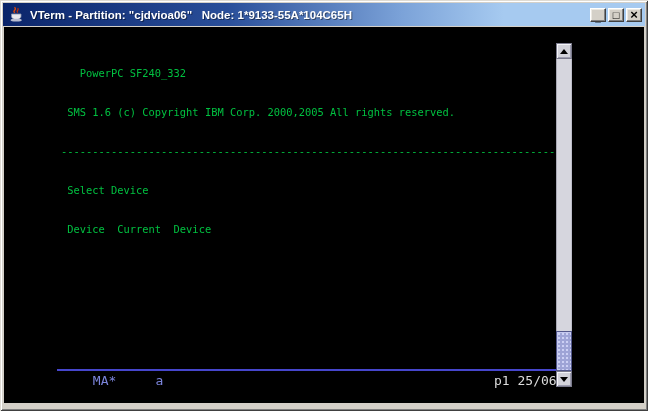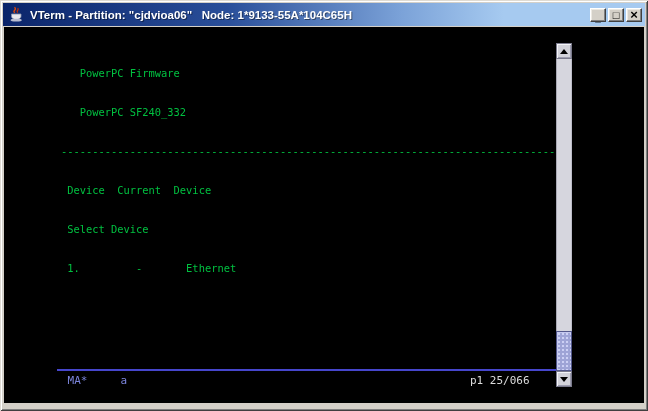--- a/index.html
+++ b/index.html
@@ -51,21 +51,21 @@
   }
   .trow { height: 13px; }
 
   .blue-sep {
     position: absolute; left: 53px; top: 342px; width: 503px; height: 2px;
     background: #4646cc;
   }
   .status-left, .status-right {
     position: absolute; top: 347px;
     font-family: "DejaVu Sans Mono", "Liberation Mono", monospace;
-    font-size: 11px; line-height: 13px; white-space: pre;
+    font-size: 13px; line-height: 13px; white-space: pre; margin-left: 24px;
   }
   .status-left  { left: 57px;  color: #7b84db; }
   .status-right { left: 466px; color: #dcdcdc; }
 
   
   .scrollbar { position: absolute; left: 552px; top: 16px; width: 16px; height: 344px; }
   .sb-btn {
     position: absolute; left: 0; width: 16px; height: 16px;
     background: #d2d2da; border: 1px solid #7a7a8c;
     box-shadow: inset 1px 1px 0 #f4f4f8, inset -1px -1px 0 #9c9cae;
@@ -110,26 +110,25 @@
         </div>
       <div class="wbtn close">
           <span>×</span>
         </div>
     </div>
   </div>
 
   <div class="term">
 
     <div class="screen">
-      <div class="trow">   PowerPC Firmware</div>
       <div class="trow">   PowerPC SF240_332</div>
+      <div class="trow"> SMS 1.6 (c) Copyright IBM Corp. 2000,2005 All rights reserved.</div>
       <div class="trow">-------------------------------------------------------------------------------</div>
+      <div class="trow"> Select Device</div>
       <div class="trow"> Device  Current  Device</div>
-      <div class="trow"> Select Device</div>
-      <div class="trow"> 1.         -       Ethernet</div>
       
       
       
       
       
       
       
       
       
       

